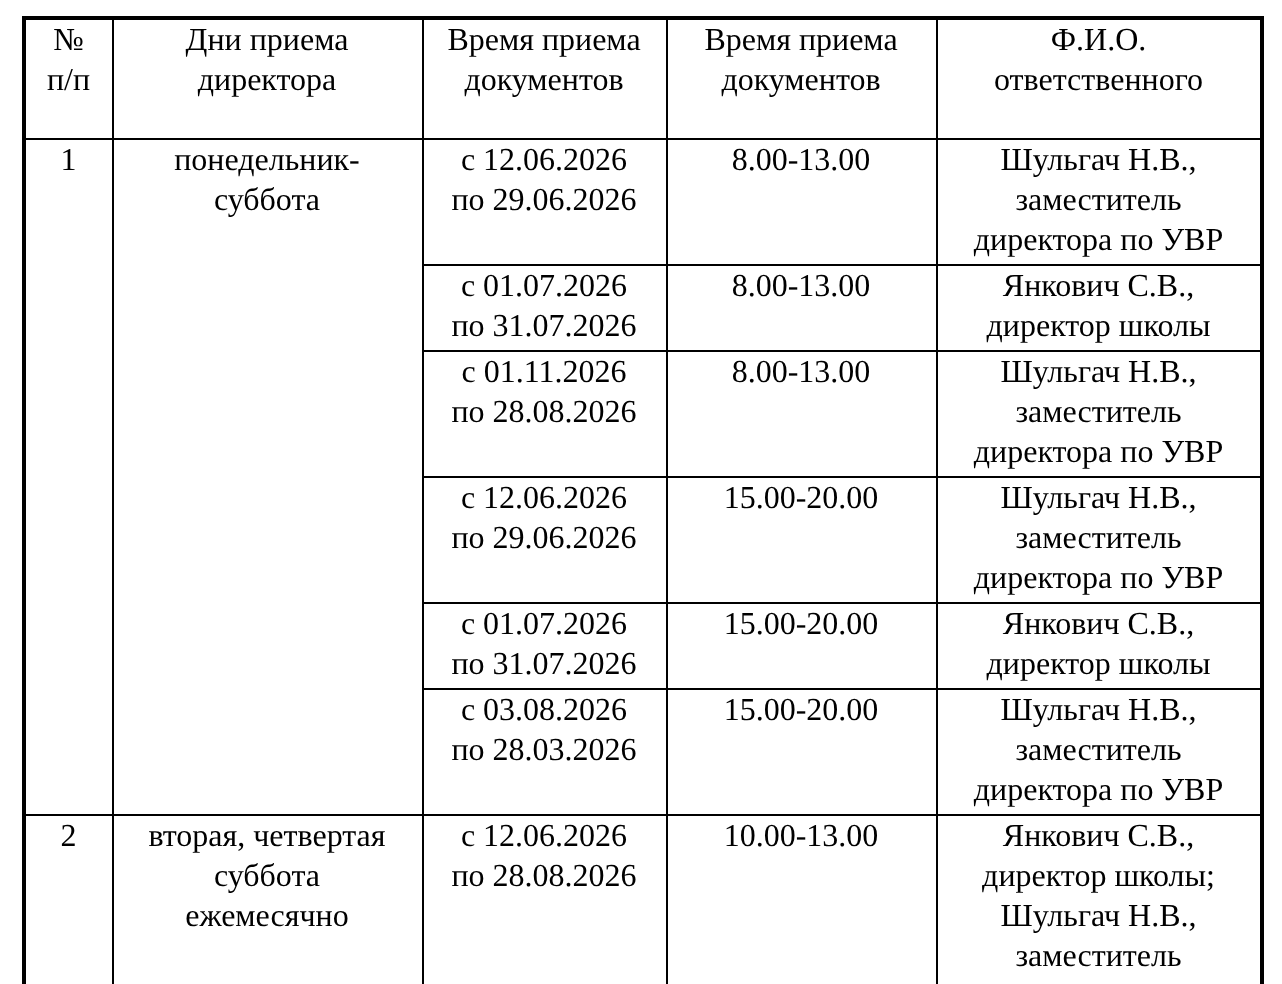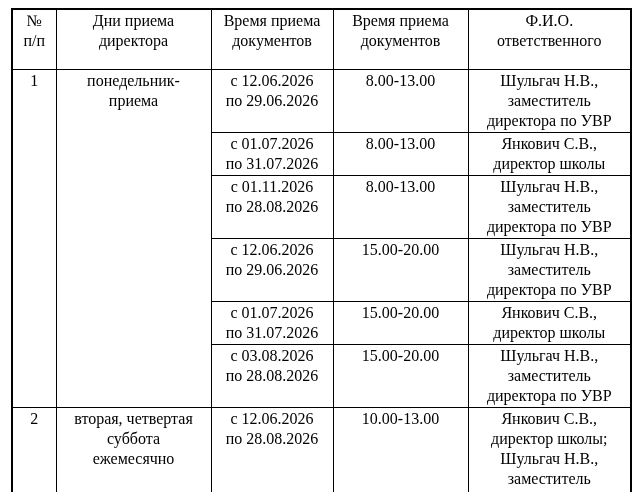--- a/index.html
+++ b/index.html
@@ -67,21 +67,21 @@
         <th>Время приема
 документов</th>
         <th>Ф.И.О.
 ответственного</th>
       </tr>
     </thead>
     <tbody>
       <tr class="rh-3">
         <td rowspan="6">1</td>
         <td rowspan="6">понедельник-
-приема</td>
+суббота</td>
         <td>с 12.06.2026
 по 29.06.2026</td>
         <td>8.00-13.00</td>
         <td>Шульгач Н.В.,
 заместитель
 директора по УВР</td>
       </tr>
       <tr class="rh-2">
         <td>с 01.07.2026
 по 31.07.2026</td>
@@ -107,21 +107,21 @@
       </tr>
       <tr class="rh-2">
         <td>с 01.07.2026
 по 31.07.2026</td>
         <td>15.00-20.00</td>
         <td>Янкович С.В.,
 директор школы</td>
       </tr>
       <tr class="rh-3">
         <td>с 03.08.2026
-по 28.08.2026</td>
+по 28.03.2026</td>
         <td>15.00-20.00</td>
         <td>Шульгач Н.В.,
 заместитель
 директора по УВР</td>
       </tr>
       <tr class="rh-last">
         <td>2</td>
         <td>вторая, четвертая
 суббота
 ежемесячно</td>

